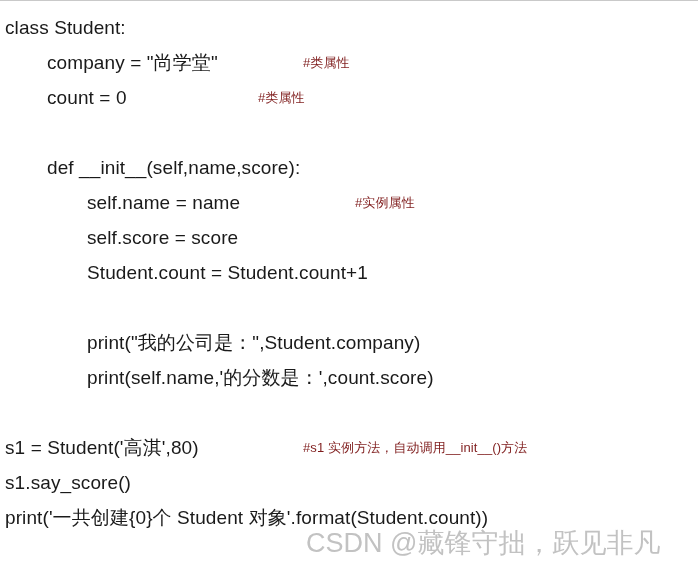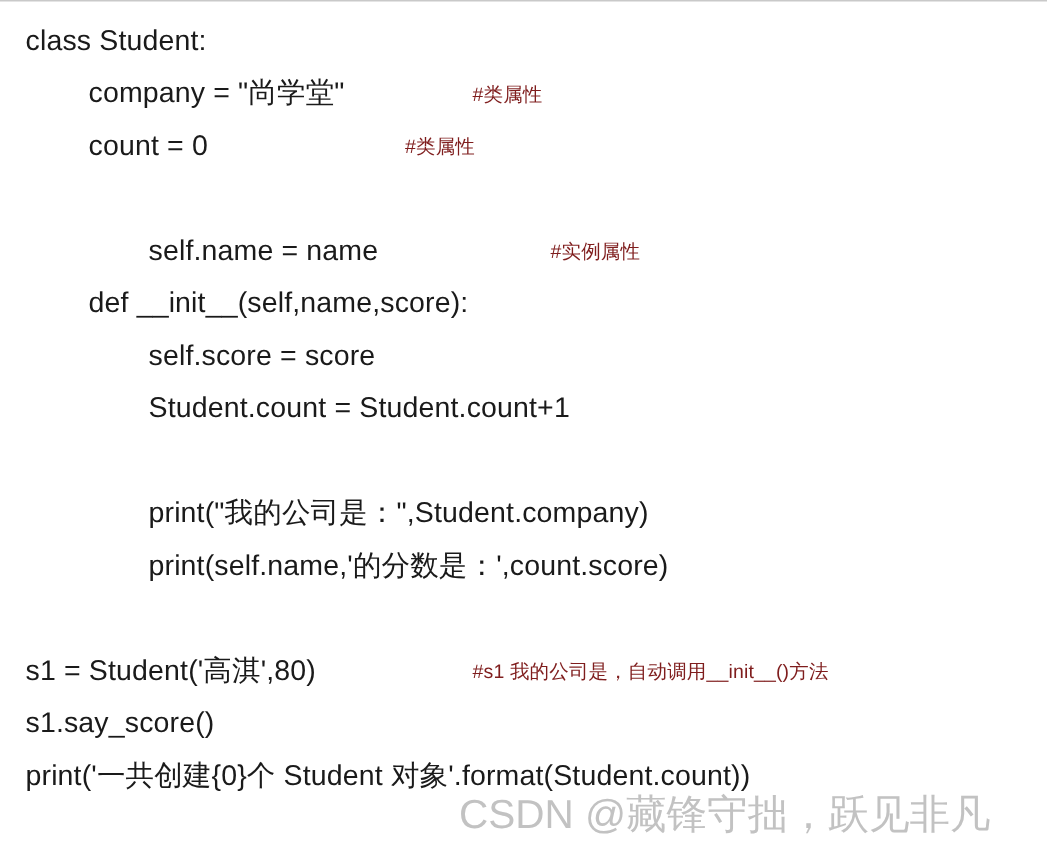--- a/index.html
+++ b/index.html
@@ -16,21 +16,20 @@
   }
 
   #code-figure {
     position: relative;
     width: 698px;
     height: 574px;
     background: #ffffff;
     border-top: 1px solid #c9c9c9;
     box-sizing: border-box;
     overflow: hidden;
-    padding-left: 12px;
   }
 
   #code-listing {
     position: relative;
     z-index: 2;
     padding-top: 9px;
   }
 
   .code-line {
     position: relative;
@@ -84,28 +83,28 @@
 </head>
 <body>
 
 <div id="code-figure">
 
   <div id="code-listing">
       <div class="code-line indent-0"><span class="code-text">class Student:</span></div>
       <div class="code-line indent-1"><span class="code-text">company = "尚学堂"</span><span class="code-comment" style="left: 303px;">#类属性</span></div>
       <div class="code-line indent-1"><span class="code-text">count = 0</span><span class="code-comment" style="left: 258px;">#类属性</span></div>
       <div class="code-line indent-0 blank"><span class="code-text"></span></div>
+      <div class="code-line indent-1"><span class="code-text">def __init__(self,name,score):</span></div>
       <div class="code-line indent-2"><span class="code-text">self.name = name</span><span class="code-comment" style="left: 355px;">#实例属性</span></div>
-      <div class="code-line indent-1"><span class="code-text">def __init__(self,name,score):</span></div>
       <div class="code-line indent-2"><span class="code-text">self.score = score</span></div>
       <div class="code-line indent-2"><span class="code-text">Student.count = Student.count+1</span></div>
       <div class="code-line indent-0 blank"><span class="code-text"></span></div>
       <div class="code-line indent-2"><span class="code-text">print("我的公司是：",Student.company)</span></div>
       <div class="code-line indent-2"><span class="code-text">print(self.name,'的分数是：',count.score)</span></div>
       <div class="code-line indent-0 blank"><span class="code-text"></span></div>
-      <div class="code-line indent-0"><span class="code-text">s1 = Student('高淇',80)</span><span class="code-comment" style="left: 303px;">#s1 我的公司是，自动调用__init__()方法</span></div>
+      <div class="code-line indent-0"><span class="code-text">s1 = Student('高淇',80)</span><span class="code-comment" style="left: 303px;">#s1 实例方法，自动调用__init__()方法</span></div>
       <div class="code-line indent-0"><span class="code-text">s1.say_score()</span></div>
       <div class="code-line indent-0"><span class="code-text">print('一共创建{0}个 Student 对象'.format(Student.count))</span></div>
     </div>
 
   <div id="watermark">CSDN @藏锋守拙，跃见非凡</div>
 
 </div>
 
 </body></html>

